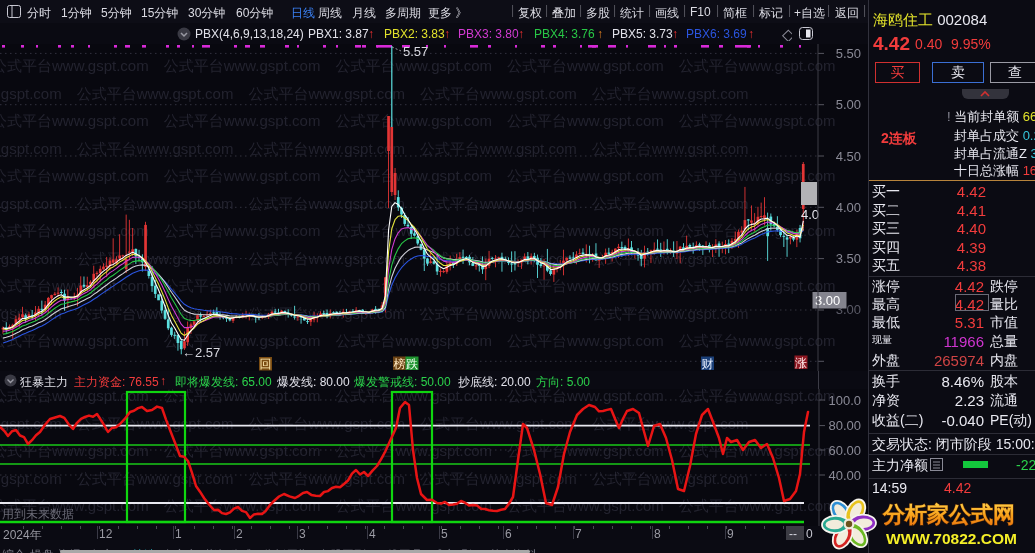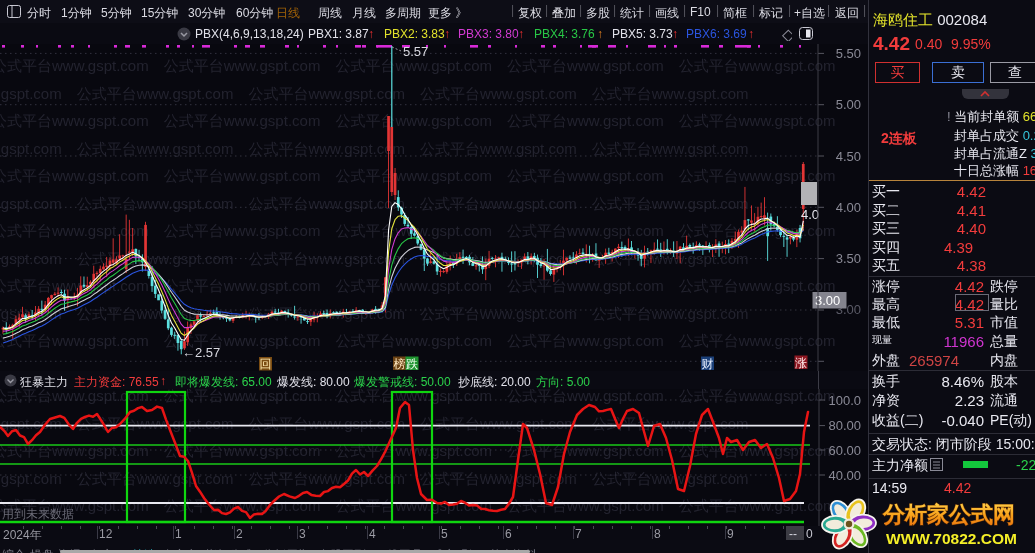--- a/index.html
+++ b/index.html
@@ -29,21 +29,21 @@
     <svg class="abs" style="left:7px;top:5px" width="14" height="13">
       <rect x="0.5" y="0.5" width="13" height="12" rx="2" fill="none" stroke="#c8c8d2"></rect>
       <line x1="5" y1="0.5" x2="5" y2="12.5" stroke="#c8c8d2"></line>
     </svg>
     <span style="left:27px;color:#dcdce4">分时</span>
     <span style="left:61px;color:#dcdce4">1分钟</span>
     <span style="left:101px;color:#dcdce4">5分钟</span>
     <span style="left:141px;color:#dcdce4">15分钟</span>
     <span style="left:188px;color:#dcdce4">30分钟</span>
     <span style="left:236px;color:#dcdce4">60分钟</span>
-    <span style="left:276px;color:#a16207">日线</span>
+    <span style="left:291px;color:#3b82f6">日线</span>
     <span style="left:318px;color:#dcdce4">周线</span>
     <span style="left:352px;color:#dcdce4">月线</span>
     <span style="left:385px;color:#dcdce4">多周期</span>
     <span style="left:428px;color:#dcdce4">更多 》</span>
     <span class="sep" style="left:511px;top:3px">|</span>
     <span class="sep" style="left:545px;top:3px">|</span>
     <span class="sep" style="left:579px;top:3px">|</span>
     <span class="sep" style="left:613px;top:3px">|</span>
     <span class="sep" style="left:648px;top:3px">|</span>
     <span class="sep" style="left:683px;top:3px">|</span>
@@ -831,38 +831,38 @@
     <div class="r" style="left:85px;top:162px;font-size:13px">十日总涨幅 <span class="red">16</span></div>
     <div class="r" style="left:12px;top:130px;font-size:14px;font-weight:bold;color:#f23c3c">2连板</div>
     <div class="r" style="left:0;top:180px;width:167px;height:1px;background:#b8843c"></div>
     <div class="r" style="left:3px;top:183px;font-size:14px">买一</div>
     <div class="r" style="left:62px;top:183px;width:55px;text-align:right;font-size:15px;color:#f23c3c">4.42</div>
     <div class="r" style="left:3px;top:201.5px;font-size:14px">买二</div>
     <div class="r" style="left:62px;top:201.5px;width:55px;text-align:right;font-size:15px;color:#f23c3c">4.41</div>
     <div class="r" style="left:3px;top:220px;font-size:14px">买三</div>
     <div class="r" style="left:62px;top:220px;width:55px;text-align:right;font-size:15px;color:#f23c3c">4.40</div>
     <div class="r" style="left:3px;top:238.5px;font-size:14px">买四</div>
-    <div class="r" style="left:62px;top:238.5px;width:55px;text-align:center;font-size:15px;color:#f23c3c">4.39</div>
+    <div class="r" style="left:62px;top:238.5px;width:55px;text-align:right;font-size:15px;color:#f23c3c">4.39</div>
     <div class="r" style="left:3px;top:257px;font-size:14px">买五</div>
     <div class="r" style="left:62px;top:257px;width:55px;text-align:right;font-size:15px;color:#f23c3c">4.38</div>
     <div class="r" style="left:0;top:275.5px;width:167px;height:1px;background:#2c2c36"></div>
     <div class="r" style="left:3px;top:278px;font-size:14px">涨停</div>
     <div class="r" style="left:40px;top:278px;width:75px;text-align:right;font-size:15px"><span class="red">4.42</span></div>
     <div class="r" style="left:121px;top:278px;font-size:14px">跌停</div>
     <div class="r" style="left:3px;top:295.5px;font-size:14px">最高</div>
     <div class="r" style="left:40px;top:295.5px;width:75px;text-align:right;font-size:15px"><span class="red">4.42</span></div>
     <div class="r" style="left:121px;top:295.5px;font-size:14px">量比</div>
     <div class="r" style="left:3px;top:314px;font-size:14px">最低</div>
     <div class="r" style="left:40px;top:314px;width:75px;text-align:right;font-size:15px"><span class="red">5.31</span></div>
     <div class="r" style="left:121px;top:314px;font-size:14px">市值</div>
     <div class="r" style="left:3px;top:333px;font-size:10px">现量</div>
     <div class="r" style="left:40px;top:333px;width:75px;text-align:right;font-size:15px"><span class="mag">11966</span></div>
     <div class="r" style="left:121px;top:333px;font-size:14px">总量</div>
     <div class="r" style="left:3px;top:352px;font-size:14px">外盘</div>
-    <div class="r" style="left:40px;top:352px;width:75px;font-size:15px"><span class="brick">265974</span></div>
+    <div class="r" style="left:40px;top:352px;width:75px;text-align:right;font-size:15px"><span class="brick">265974</span></div>
     <div class="r" style="left:121px;top:352px;font-size:14px">内盘</div>
     <div class="r" style="left:86px;top:293.5px;width:34px;height:17.5px;border:1px solid #6a6a76"></div>
     <div class="r" style="left:0;top:370px;width:167px;height:1px;background:#2c2c36"></div>
     <div class="r" style="left:3px;top:373px;font-size:14px">换手</div>
     <div class="r" style="left:40px;top:373px;width:75px;text-align:right;font-size:15px">8.46%</div>
     <div class="r" style="left:121px;top:373px;font-size:14px">股本</div>
     <div class="r" style="left:3px;top:392px;font-size:14px">净资</div>
     <div class="r" style="left:40px;top:392px;width:75px;text-align:right;font-size:15px">2.23</div>
     <div class="r" style="left:121px;top:392px;font-size:14px">流通</div>
     <div class="r" style="left:3px;top:411.5px;font-size:14px">收益(二)</div>

